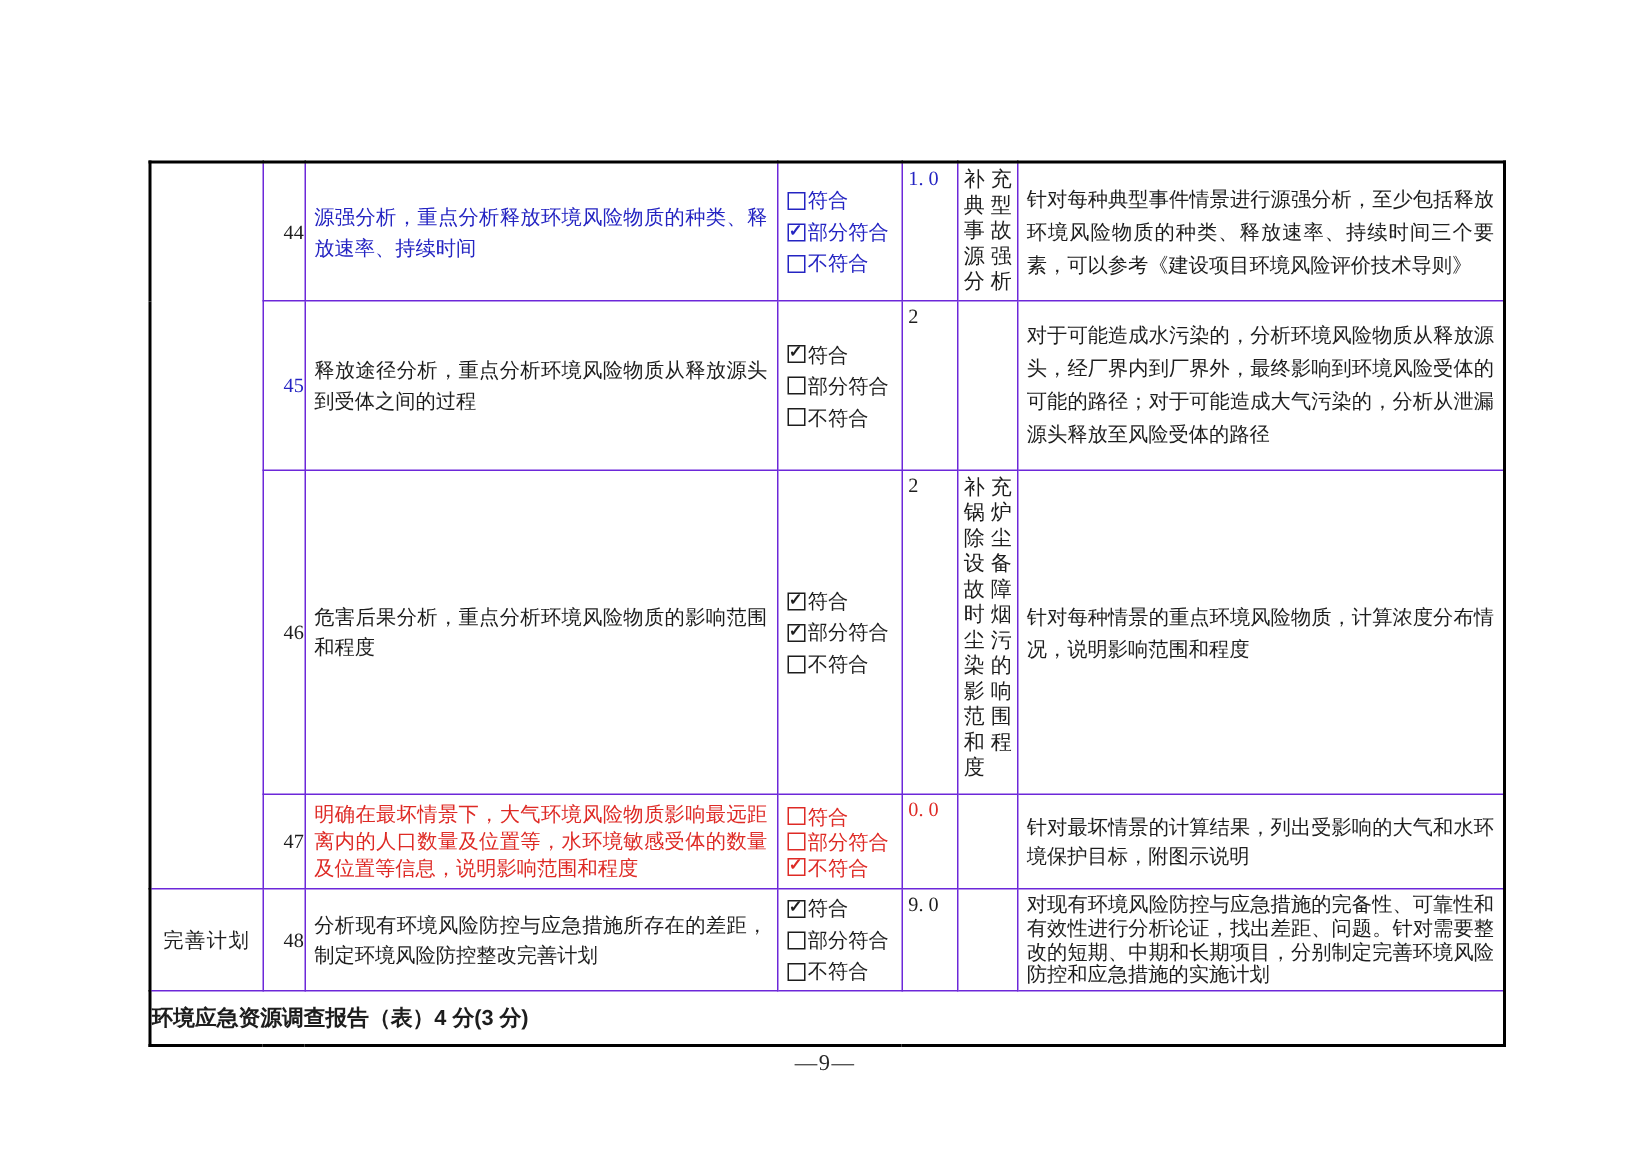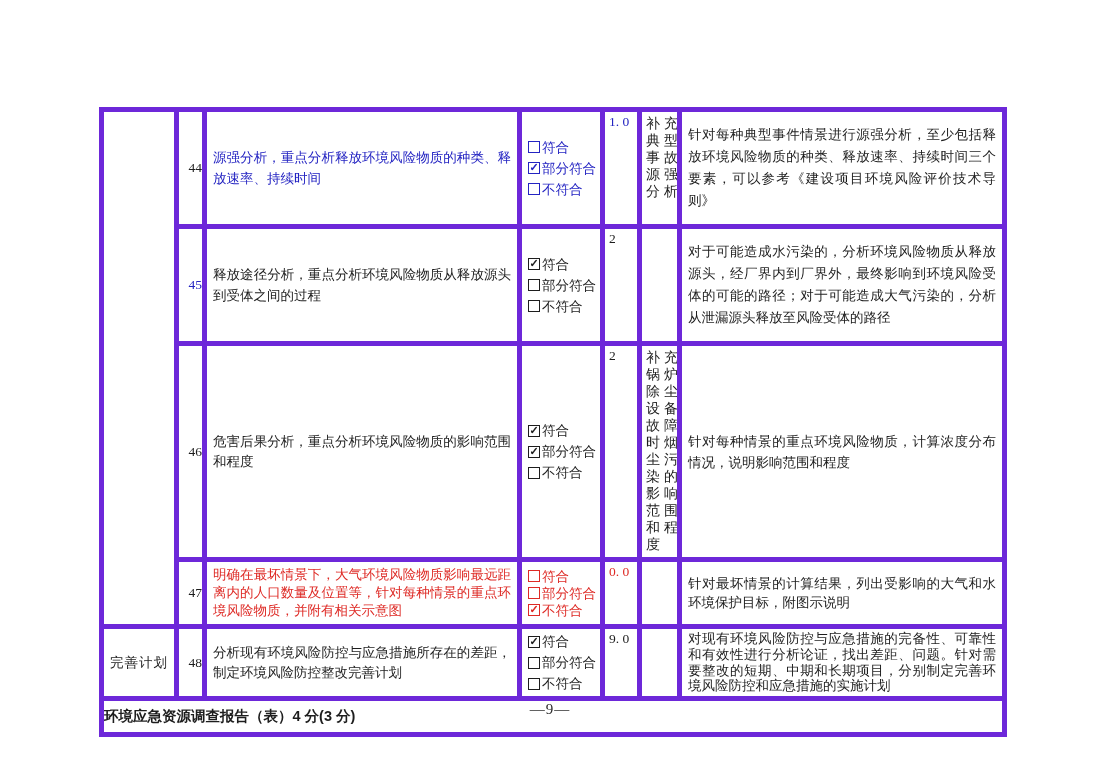--- a/index.html
+++ b/index.html
@@ -6,21 +6,21 @@
   body{
     width:1100px;height:778px;position:relative;background:#ffffff;
     font-family:"Liberation Serif","DejaVu Serif",serif;color:#1d1d1d;
     overflow:hidden;
   }
   table.doc-table{
     position:absolute;left:99px;top:107px;width:903px;
     border-collapse:collapse;table-layout:fixed;
     border:2px solid #000;
   }
-  td{border:5px solid #6d28d9;padding:0;vertical-align:middle;overflow:hidden;}
+  td{border:1px solid #6d28d9;padding:0;vertical-align:middle;overflow:hidden;}
   tr.r44{height:87px;} tr.r45{height:98px;} tr.r46{height:216px;}
   tr.r47{height:54px;} tr.r48{height:65px;} tr.rfooter{height:36px;}
 
   .cell-category{text-align:center;font-size:13.5px;letter-spacing:1px;}
   .cell-no{text-align:right;font-size:13.5px;}
   .cell-desc{padding:8px 6px;font-size:13.5px;text-align:justify;line-height:21px;}
   .r46 .cell-desc{line-height:20px;margin-top:48px;} .r47 .cell-desc{line-height:18px;padding:2px 6px;}
   .r48 .cell-desc{line-height:20px;}
   .cell-checks{padding:2px 2px 2px 6px;font-size:13.5px;}
   .check-line{display:flex;align-items:center;line-height:21px;white-space:nowrap;}
@@ -131,21 +131,21 @@
       </td>
       <td class="cell-score">2</td>
       <td class="cell-remark">
         <div class="remark-text">补充锅炉除尘设备故障时烟尘污染的影响范围和程度</div>
       </td>
       <td class="cell-criteria">针对每种情景的重点环境风险物质，计算浓度分布情况，说明影响范围和程度</td>
     </tr>
 
     <tr class="r47">
       <td class="cell-no">47</td>
-      <td class="cell-desc red">明确在最坏情景下，大气环境风险物质影响最远距离内的人口数量及位置等，针对每种情景的重点环境风险物质，并附有相关示意图</td>
+      <td class="cell-desc red">明确在最坏情景下，大气环境风险物质影响最远距离内的人口数量及位置等，水环境敏感受体的数量及位置等信息，说明影响范围和程度</td>
       <td class="cell-checks red">
         <div class="check-line">
           <span class="box"></span>
           <span>符合</span>
         </div>
         <div class="check-line">
           <span class="box"></span>
           <span>部分符合</span>
         </div>
         <div class="check-line">

